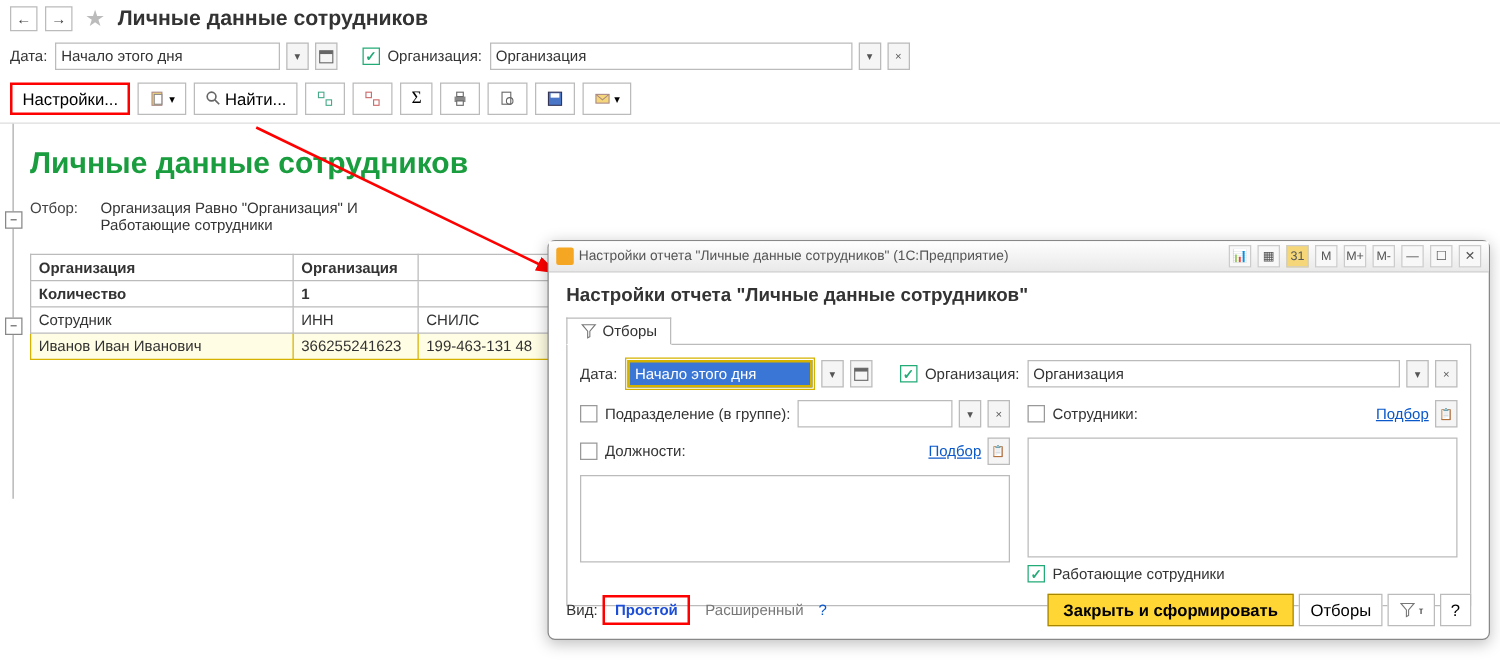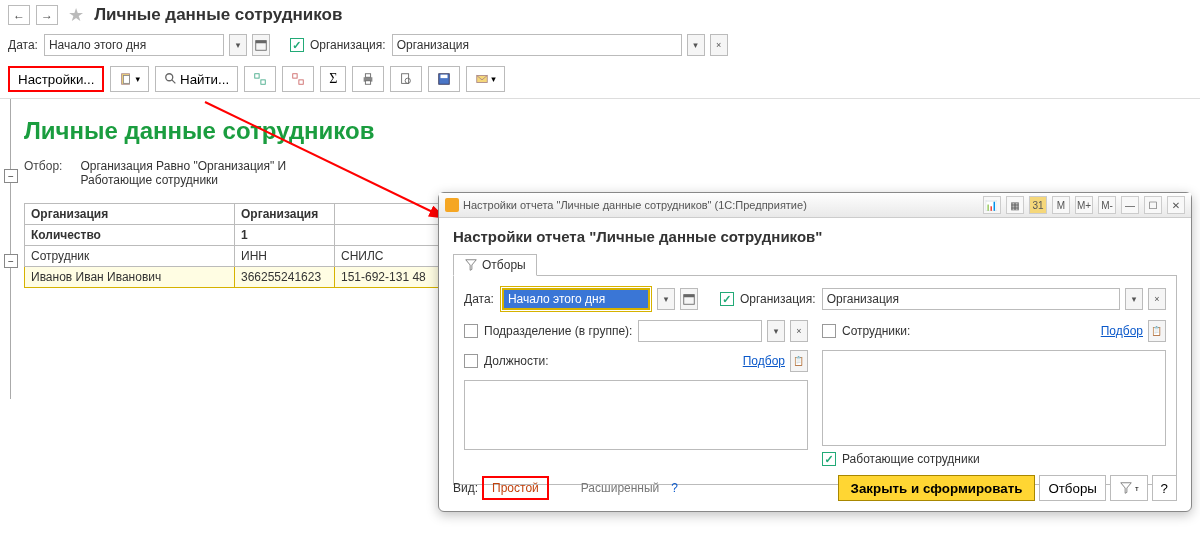--- a/index.html
+++ b/index.html
@@ -52,22 +52,22 @@
   .row .grow { flex: 1; }
   .date-input-sel { width: 148px; border: 2px solid #d6b200; background: #3a76d6; color: #fff; height: 22px; padding: 2px 4px; display:flex; align-items:center; }
   .yellow-wrap { padding: 1px; border: 1px solid #d6b200; display: inline-flex; }
   .link { color: #0a58ca; text-decoration: underline; cursor: pointer; padding-left: 24px; }
   .listbox { border: 1px solid #bbb; height: 70px; background: #fff; }
   .cols { display: flex; gap: 14px; }
   .cols > div { flex: 1; }
 
   .dlg-footer { position: absolute; bottom: 10px; left: 14px; right: 14px; display: flex; align-items: center; gap: 4px; }
   .dlg-footer .spacer { flex: 1; }
-  .greenlink { color: #c2410c; border: 1px solid #bbb; padding: 3px 8px; cursor: pointer; }
-  .graylink { color: #777; padding: 3px 8px; cursor: pointer; margin-left: 20px; }
+  .greenlink { color: #1d4ed8; border: 1px solid #bbb; padding: 3px 8px; cursor: pointer; font-weight: bold; }
+  .graylink { color: #777; padding: 3px 8px; cursor: pointer; }
 
   
   .arrow-svg { position: absolute; left: 200px; top: 100px; pointer-events: none; }
 
   .icon-svg { width: 14px; height: 14px; }
 </style>
 </head>
 <body>
 
 <div class="topbar">
@@ -187,21 +187,21 @@
       <th></th>
     </tr>
     <tr>
       <td>Сотрудник</td>
       <td>ИНН</td>
       <td>СНИЛС</td>
     </tr>
     <tr class="row-hl">
       <td>Иванов Иван Иванович</td>
       <td>366255241623</td>
-      <td>151-692-131 48</td>
+      <td>199-463-131 48</td>
     </tr>
   </tbody>
     </table>
 </div>
 
 <svg class="arrow-svg" width="260" height="130">
   <defs>
       <marker id="ah" markerWidth="10" markerHeight="10" refX="8" refY="3" orient="auto">
         <path d="M0,0 L0,6 L9,3 z" fill="red"></path>
       </marker>

